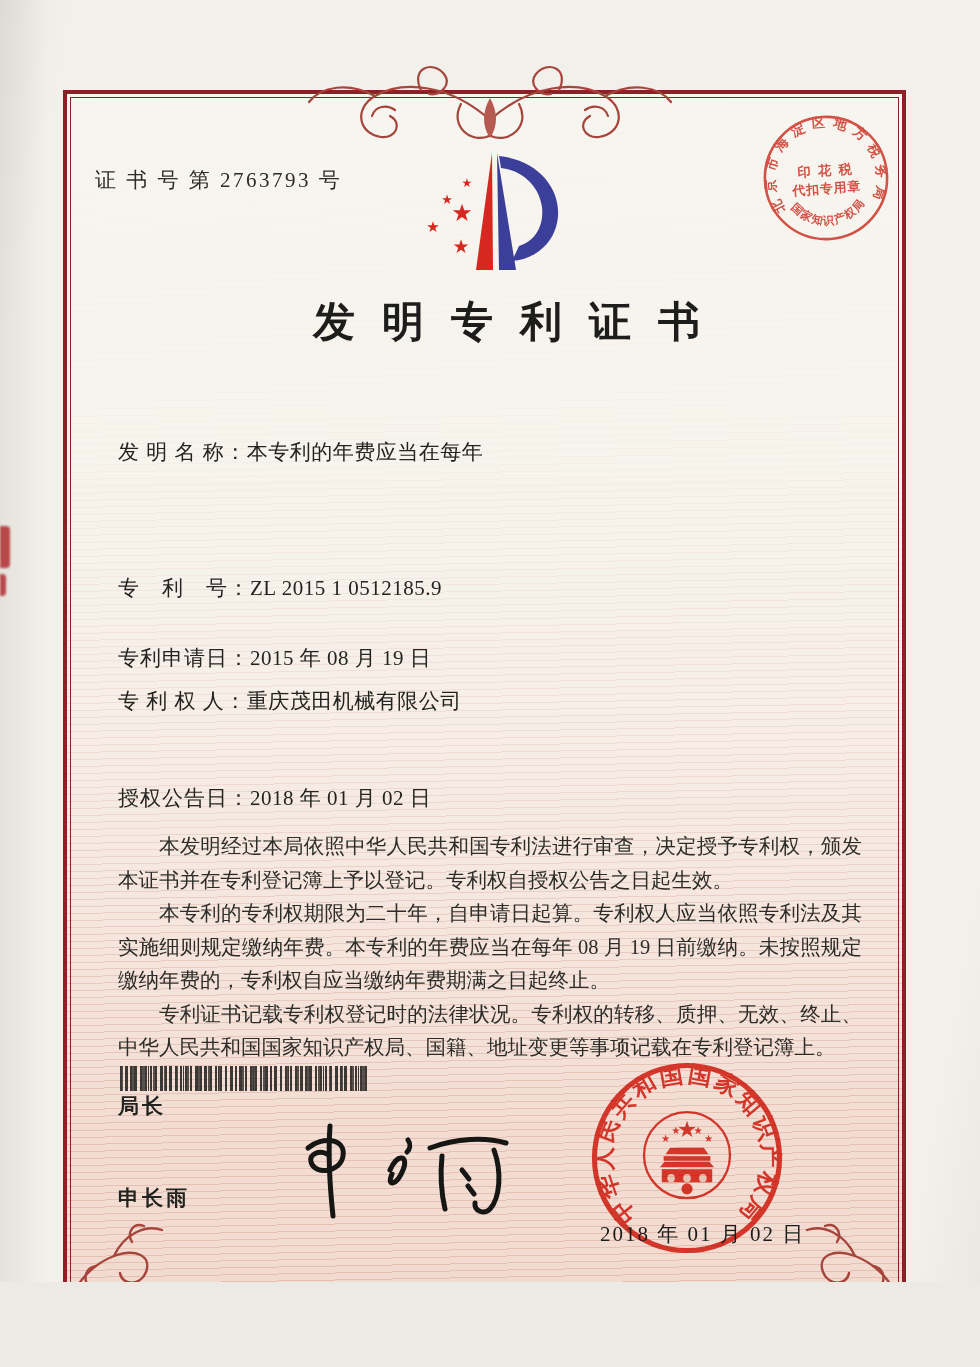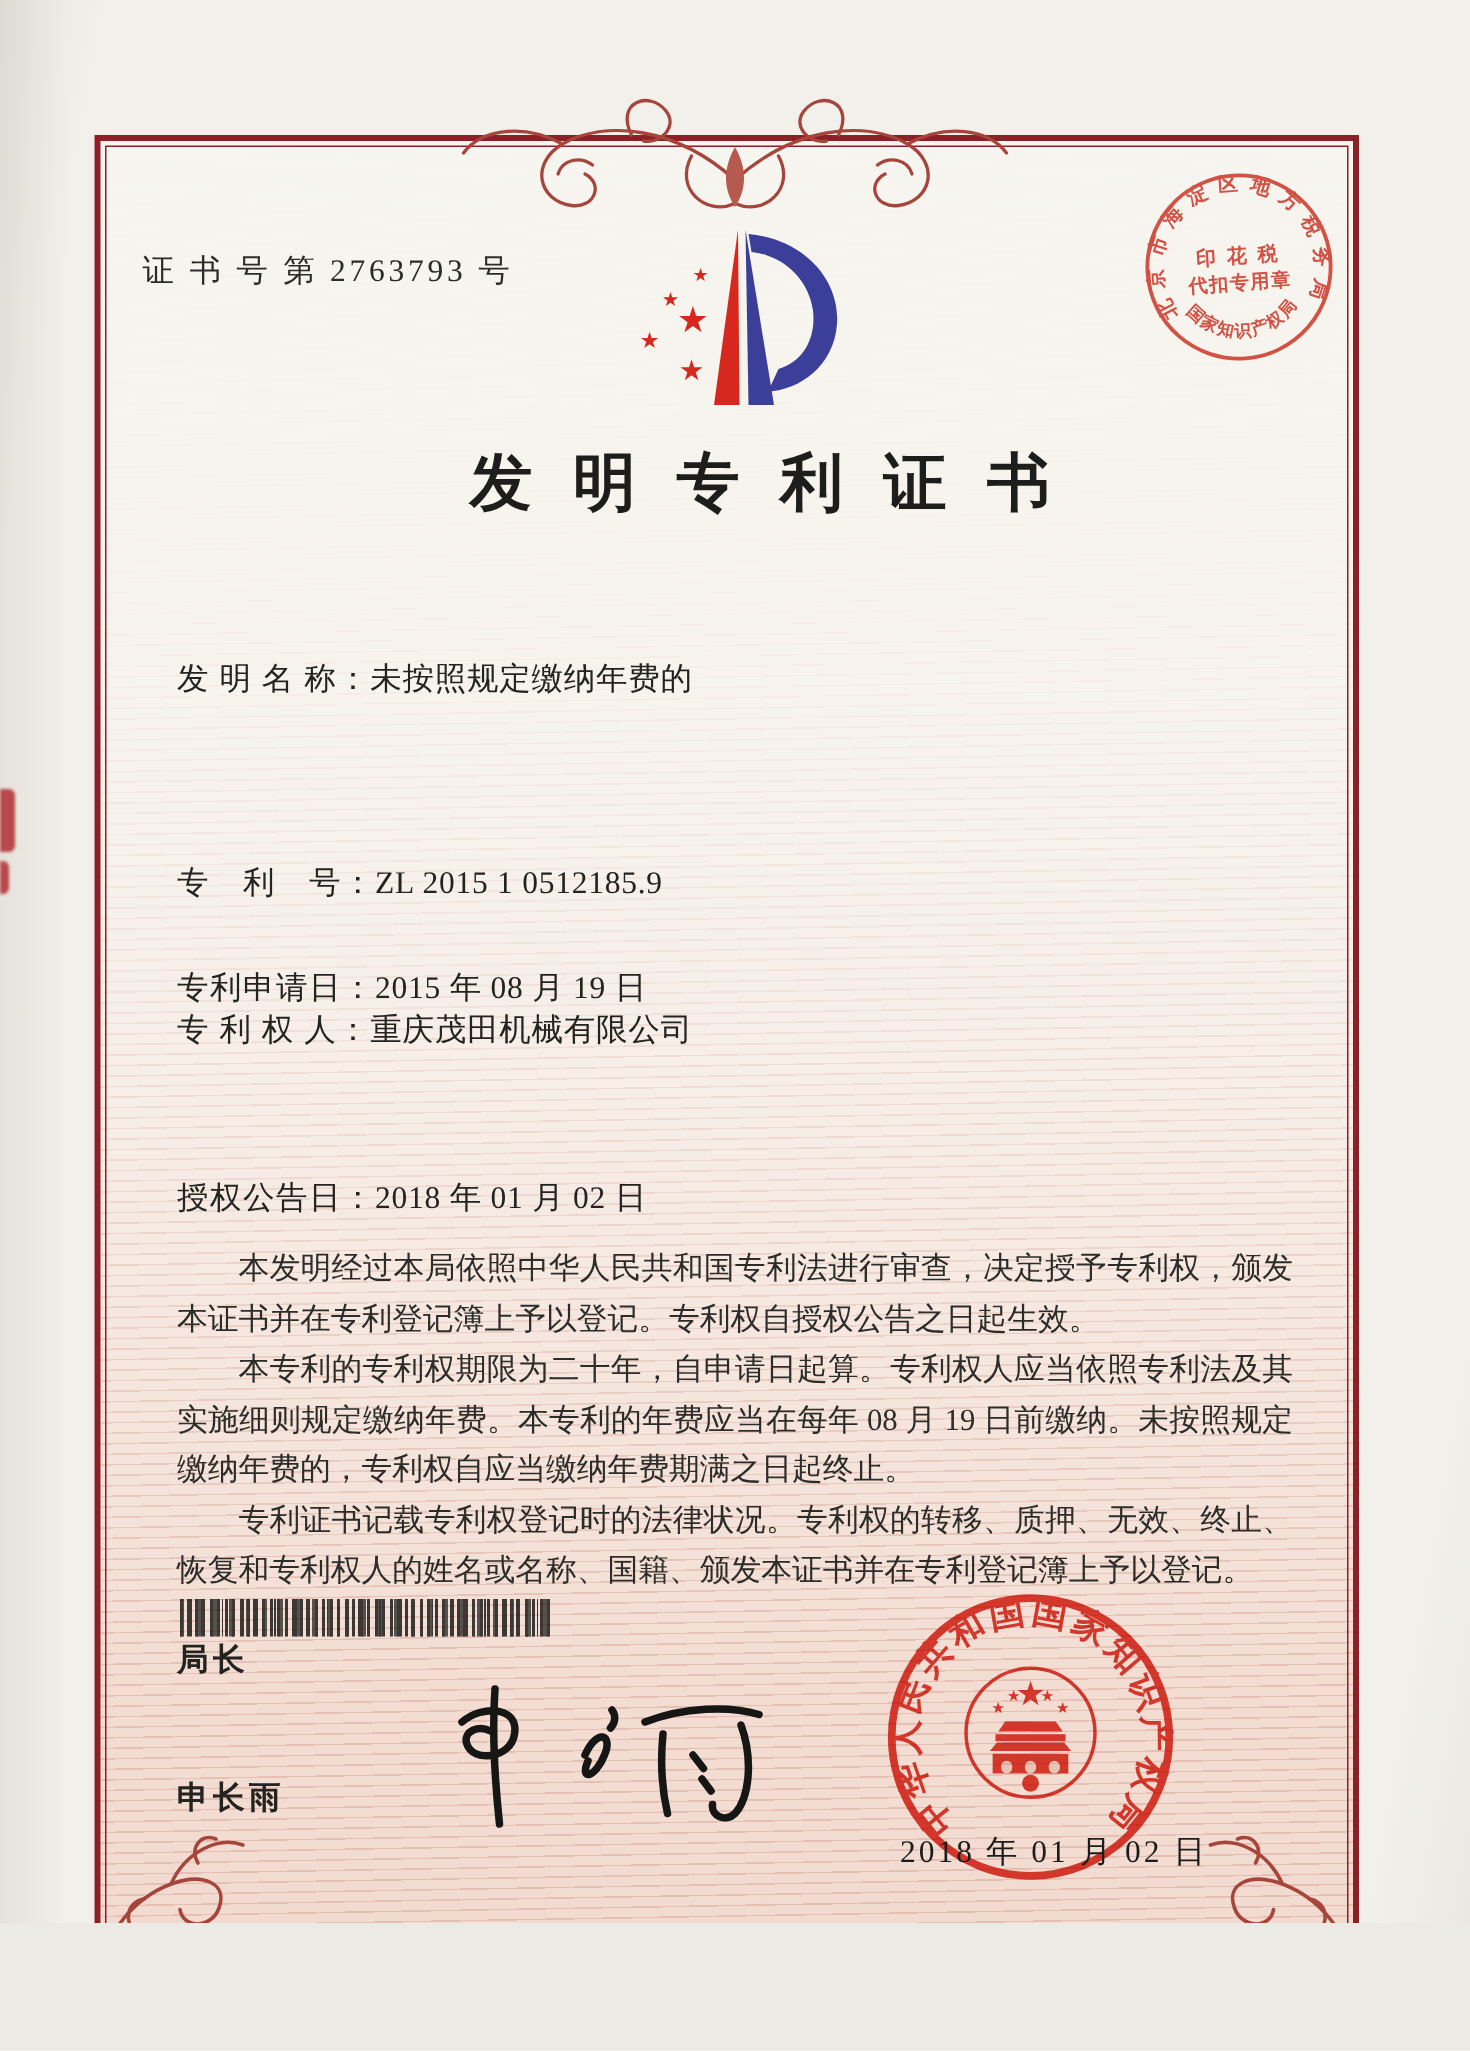--- a/index.html
+++ b/index.html
@@ -105,39 +105,39 @@
     <text x="67" y="64" font-size="13.5" fill="#d6463a" font-weight="600" text-anchor="middle" letter-spacing="2">印 花 税</text>
     <text x="67" y="82" font-size="13" fill="#d6463a" font-weight="600" text-anchor="middle" letter-spacing="1">代扣专用章</text>
     <text font-size="11.5" fill="#d6463a" font-weight="600" letter-spacing="1">
       <textPath href="#taxArcBot" startOffset="50%" text-anchor="middle">国家知识产权局</textPath>
     </text>
   </svg>
 
   <div class="abs title">发明专利证书</div>
 
   <div class="abs field" style="top:438px;">
-    <span class="lab">发 明 名 称：</span><span class="val">未按照规定缴纳年费的</span>
+    <span class="lab">发 明 名 称：</span><span class="val">本专利的年费应当在每年</span>
   </div>
   <div class="abs field" style="top:574px;">
     <span class="lab">专　利　号：</span><span class="val">ZL 2015 1 0512185.9</span>
   </div>
   <div class="abs field" style="top:644px;">
     <span class="lab">专利申请日：</span><span class="val">2015 年 08 月 19 日</span>
   </div>
-  <div class="abs field" style="top:672px;">
+  <div class="abs field" style="top:687px;">
     <span class="lab">专 利 权 人：</span><span class="val">重庆茂田机械有限公司</span>
   </div>
   <div class="abs field" style="top:784px;">
     <span class="lab">授权公告日：</span><span class="val">2018 年 01 月 02 日</span>
   </div>
 
   <div class="abs body-text">
     <p>本发明经过本局依照中华人民共和国专利法进行审查，决定授予专利权，颁发本证书并在专利登记簿上予以登记。专利权自授权公告之日起生效。</p>
     <p>本专利的专利权期限为二十年，自申请日起算。专利权人应当依照专利法及其实施细则规定缴纳年费。本专利的年费应当在每年 08 月 19 日前缴纳。未按照规定缴纳年费的，专利权自应当缴纳年费期满之日起终止。</p>
-    <p>专利证书记载专利权登记时的法律状况。专利权的转移、质押、无效、终止、恢复和专利权人的姓名或名称、国籍、颁发本证书并在专利登记簿上予以登记。</p>
+    <p>专利证书记载专利权登记时的法律状况。专利权的转移、质押、无效、终止、中华人民共和国国家知识产权局、国籍、地址变更等事项记载在专利登记簿上。</p>
   </div>
 
   <div class="abs barcode"></div>
 
   <div class="abs signer" style="top:1092px;text-align:right;">局长</div>
   <div class="abs signer" style="top:1184px;">申长雨</div>
 
   <svg class="abs" style="left:272px;top:1112px;" width="245" height="110" viewBox="0 0 245 110">
     <g fill="none" stroke="#161614" stroke-width="5" stroke-linecap="round" stroke-linejoin="round">
       <path d="M58,14 C56,42 58,76 61,104"></path>

